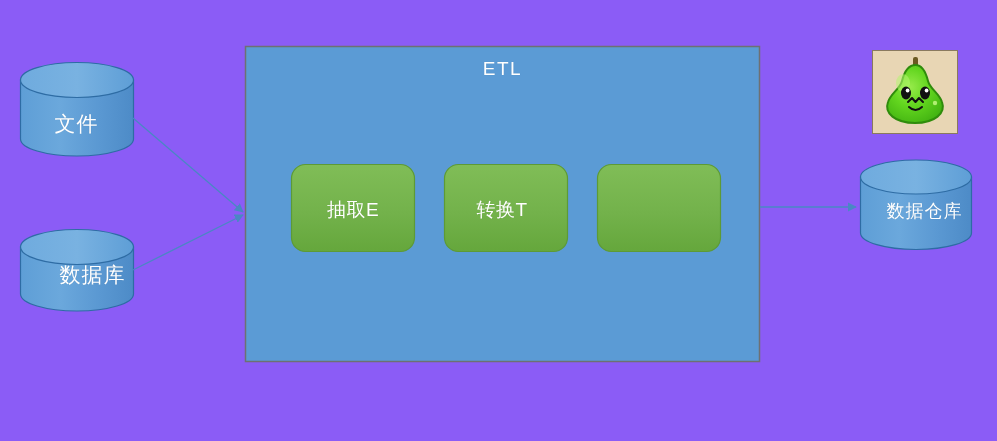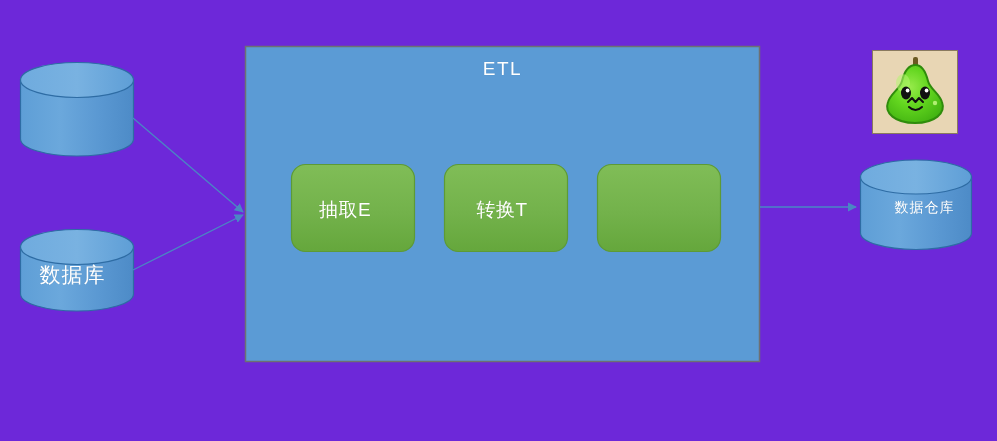--- a/index.html
+++ b/index.html
@@ -7,21 +7,21 @@
     padding: 0;
     background: #ffffff;
   }
   body {
     font-family: "Liberation Sans", "DejaVu Sans", sans-serif;
   }
   #canvas {
     position: relative;
     width: 997px;
     height: 441px;
-    background: #6d28d9;
+    background: #8b5cf6;
     overflow: hidden;
   }
   #diagram-svg {
     position: absolute;
     left: 0;
     top: 0;
   }
   .node-label {
     position: absolute;
     color: #ffffff;
@@ -122,29 +122,30 @@
     <g>
       <line x1="133" y1="270" x2="243" y2="215" stroke="#4A87C4" stroke-width="1.3" marker-end="url(#arrowHead)"></line>
     </g>
     <g>
       <line x1="760" y1="207" x2="856" y2="207" stroke="#4A87C4" stroke-width="1.3" marker-end="url(#arrowHead)"></line>
     </g>
   </svg>
 
   <div class="node-label etl-title" style="left:245px; top:58px; width:515px;">ETL</div>
 
+  <div class="node-label cyl-label" style="left:20px; top:110px; width:113px;">文件</div>
 
-  <div class="node-label cyl-label" style="left:16px; top:261px; width:113px;">数据库</div>
+  <div class="node-label cyl-label" style="left:36px; top:261px; width:113px;">数据库</div>
 
-  <div class="node-label stage-label" style="left:291px; top:197px; width:108px;">抽取E</div>
+  <div class="node-label stage-label" style="left:291px; top:197px; width:108px;padding-left:8px;">抽取E</div>
 
   <div class="node-label stage-label" style="left:444px; top:197px; width:116px;">转换T</div>
 
 
-  <div class="node-label cyl-label" style="left:860px; top:199px; width:129px; font-size:14px;">数据仓库</div>
+  <div class="node-label cyl-label" style="left:860px; top:199px; width:129px; font-size:18px;">数据仓库</div>
 
   <div id="pear-frame">
     <svg width="84" height="82" viewBox="0 0 84 82">
       <defs>
         <radialGradient id="pearGrad" cx="0.42" cy="0.38" r="0.72">
           <stop offset="0%" stop-color="#96EA4A"></stop>
           <stop offset="45%" stop-color="#63D61F"></stop>
           <stop offset="100%" stop-color="#3FAF10"></stop>
         </radialGradient>
       </defs>

